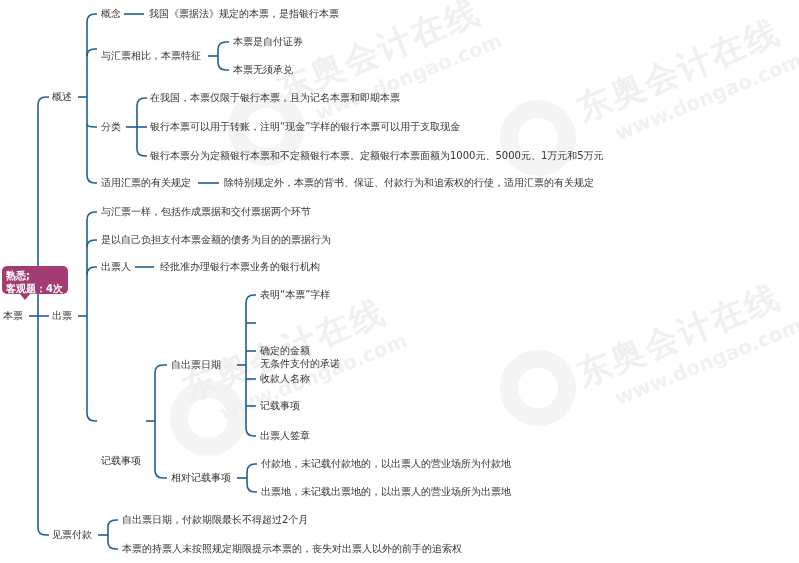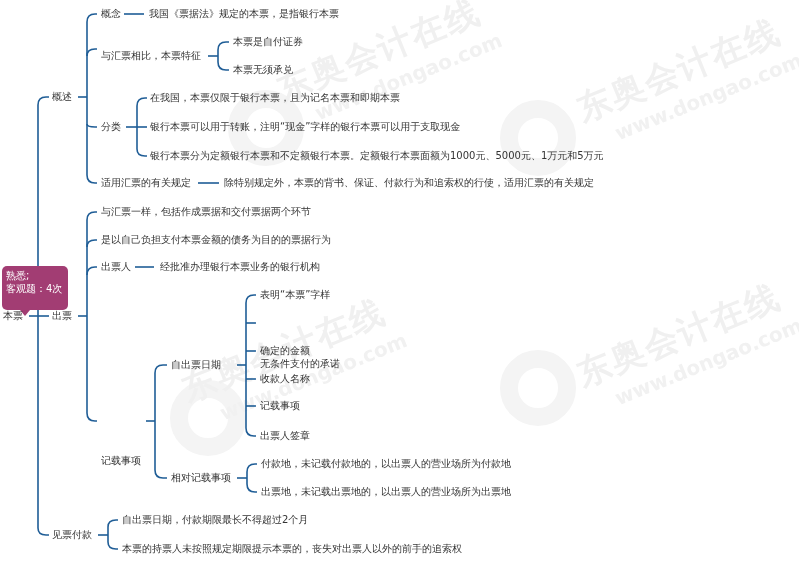--- a/index.html
+++ b/index.html
@@ -5,22 +5,22 @@
   html, body { margin:0; padding:0; }
   body { width:799px; height:563px; background:#ffffff; position:relative; overflow:hidden;
          font-family:"DejaVu Sans", "Liberation Sans", sans-serif; }
   .canvas { position:absolute; left:0; top:0; width:799px; height:563px; }
   svg.lines { position:absolute; left:0; top:0; width:799px; height:563px; }
   .node { position:absolute; font-size:10px; color:#333333; white-space:nowrap; line-height:12px; background:transparent; }
   .wm { position:absolute; color:#eeeeee; font-weight:bold; transform:rotate(-22deg); transform-origin:left top; white-space:nowrap; }
   .wm .big { font-size:34px; letter-spacing:2px; color:#f0f0f0; }
   .wm .small { font-size:20px; color:#f1f1f1; margin-left:26px; display:block; }
   .wm-circle { position:absolute; border-radius:50%; border:18px solid #f4f4f4; width:40px; height:40px; }
-  .tag { position:absolute; left:2px; top:266px; width:66px; height:44px; background:#a23d73; border-radius:5px;
-         color:#fff; font-size:10px; font-weight:normal; line-height:13px; padding:3px 0 0 4px; box-sizing:border-box; }
+  .tag { position:absolute; left:2px; top:266px; width:66px; height:28px; background:#a23d73; border-radius:5px;
+         color:#fff; font-size:10px; font-weight:bold; line-height:13px; padding:3px 0 0 4px; box-sizing:border-box; }
   .tag::after { content:""; position:absolute; left:18px; bottom:-6px; border-left:5px solid transparent; border-right:5px solid transparent; border-top:6px solid #a23d73; }
 </style>
 </head>
 <body>
 
 <div class="canvas">
 
   <div class="wm-circle" style="left:228px;top:90px;"></div>
   <div class="wm" style="left:270px;top:70px;"><span class="big">东奥会计在线</span><span class="small">www.dongao.com</span></div>
   <div class="wm-circle" style="left:500px;top:100px;"></div>

